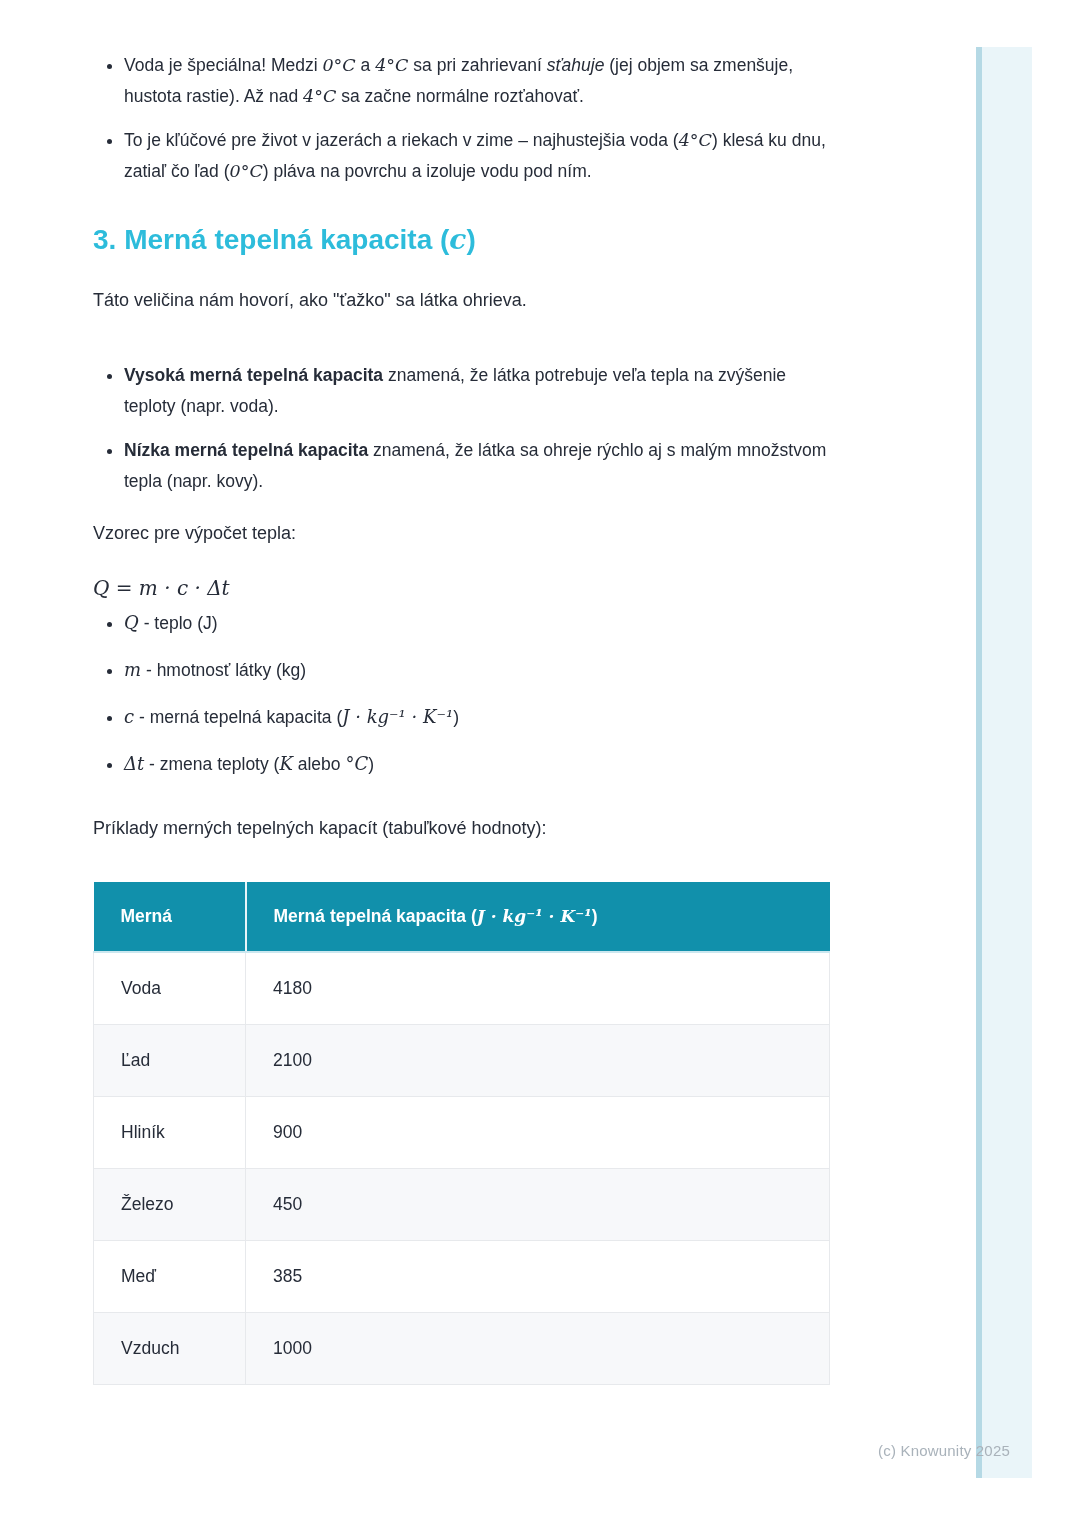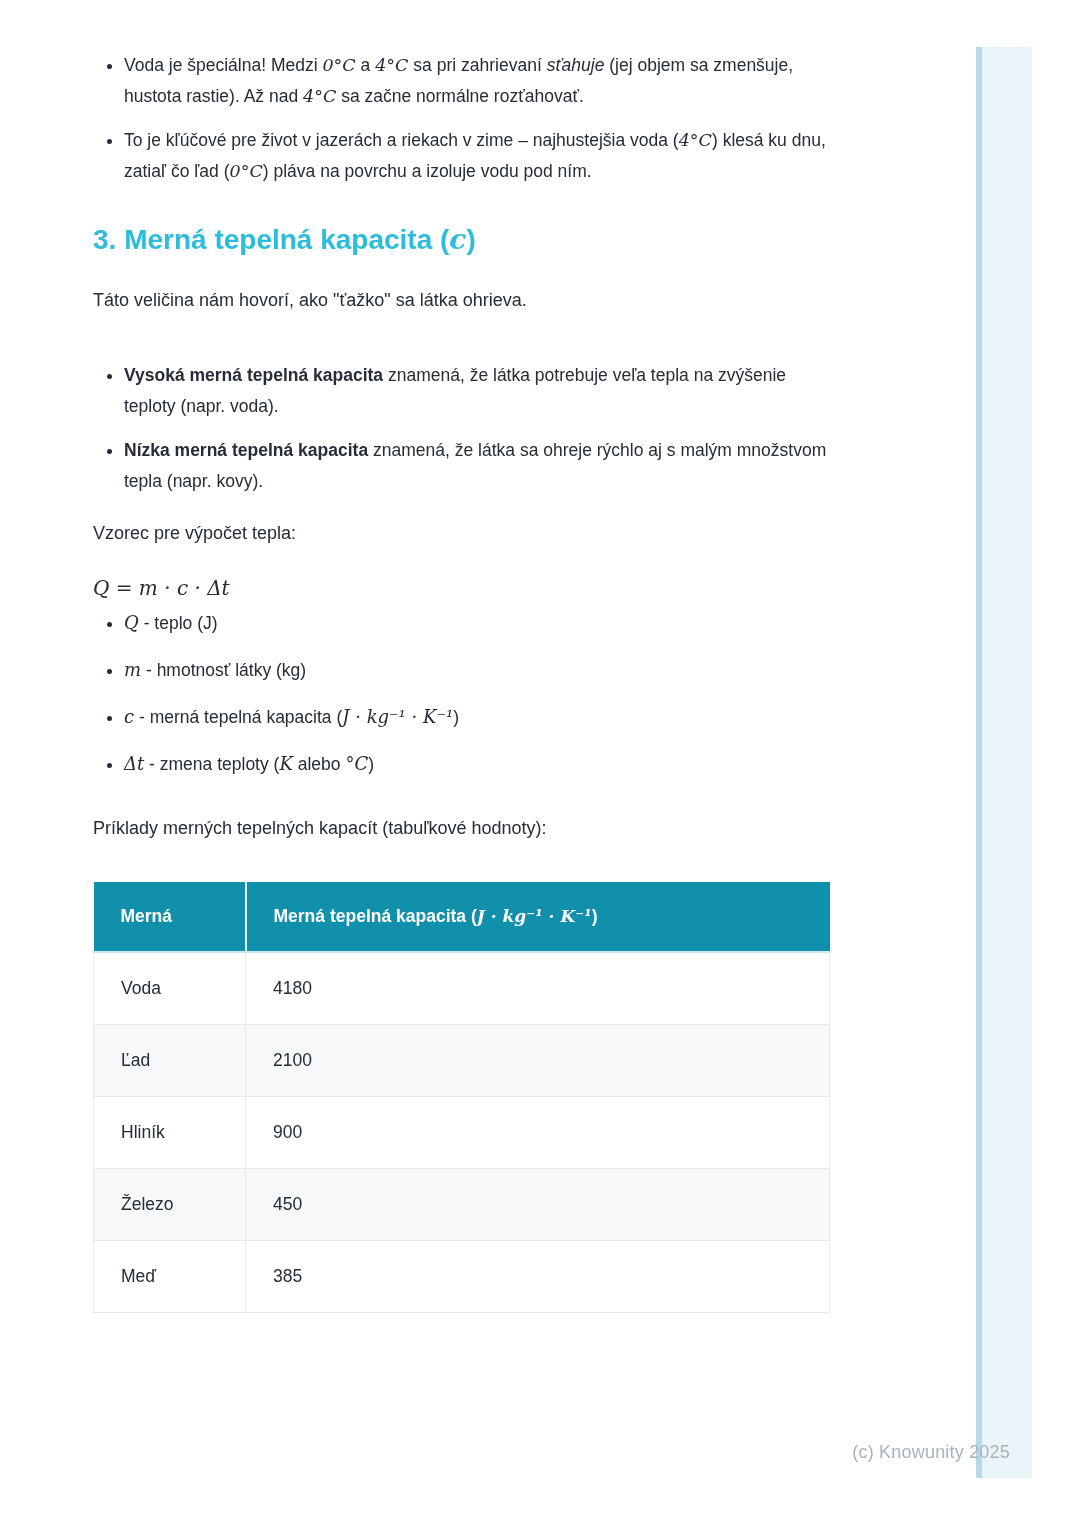--- a/index.html
+++ b/index.html
@@ -112,21 +112,21 @@
     padding: 0 10px 0 27px;
     height: 72px;
     border: 1px solid #e7e9ec;
     background: #ffffff;
   }
   table.capacity-table tbody tr:nth-child(even) td { background: #f7f8fa; }
 
   .footer {
     position: absolute;
     top: 1442px; right: 70px;
-    font-size: 18px;
+    font-size: 15px;
     color: #a9b2ba;
     z-index: 2;
     letter-spacing: 0.2px;
   }
 </style>
 </head>
 <body>
 
 <div class="stripe"></div>
 
@@ -180,18 +180,22 @@
         <td>900</td>
       </tr>
       <tr>
         <td>Železo</td>
         <td>450</td>
       </tr>
       <tr>
         <td>Meď</td>
         <td>385</td>
       </tr>
+      <tr>
+        <td>Vzduch</td>
+        <td>1000</td>
+      </tr>
     </tbody>
   </table>
 
 </div>
 
 <div class="footer">(c) Knowunity 2025</div>
 
 </body></html>

